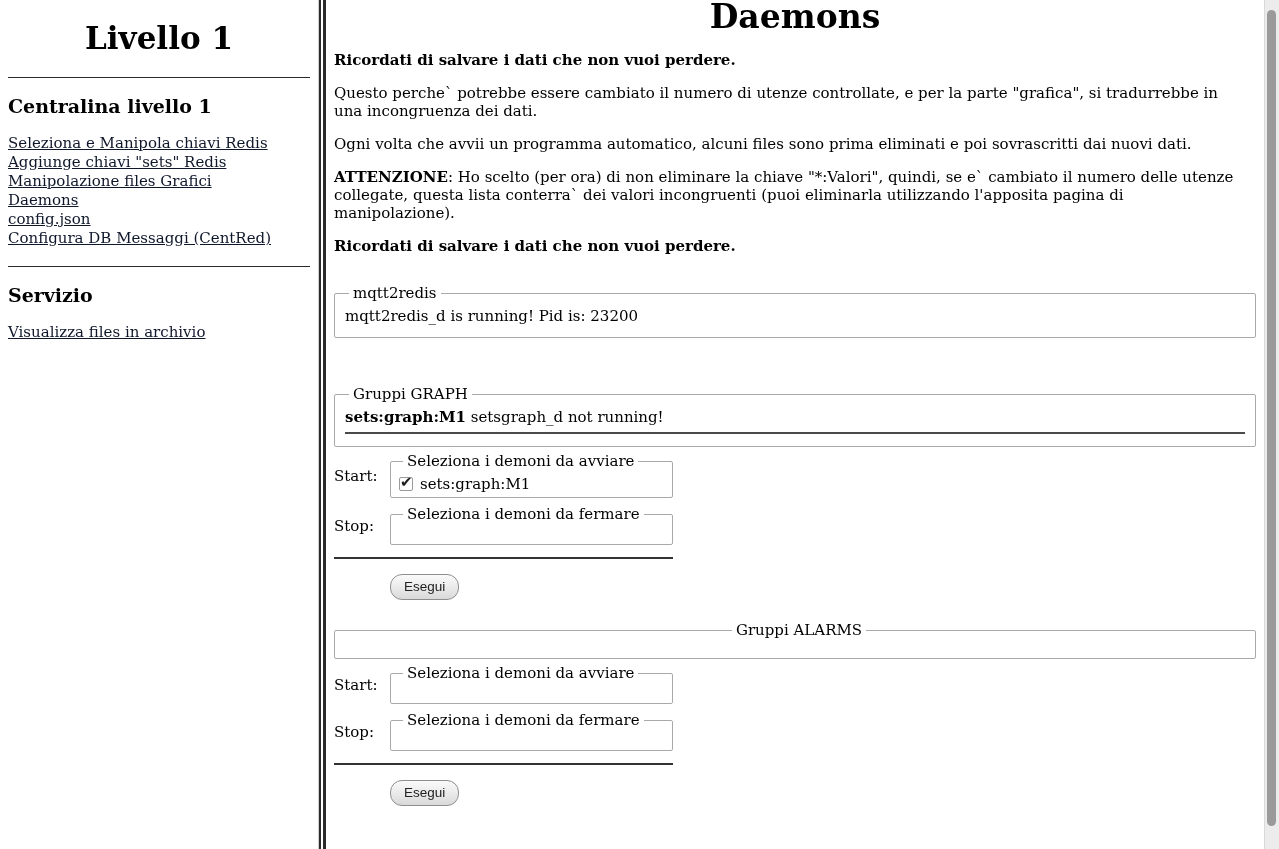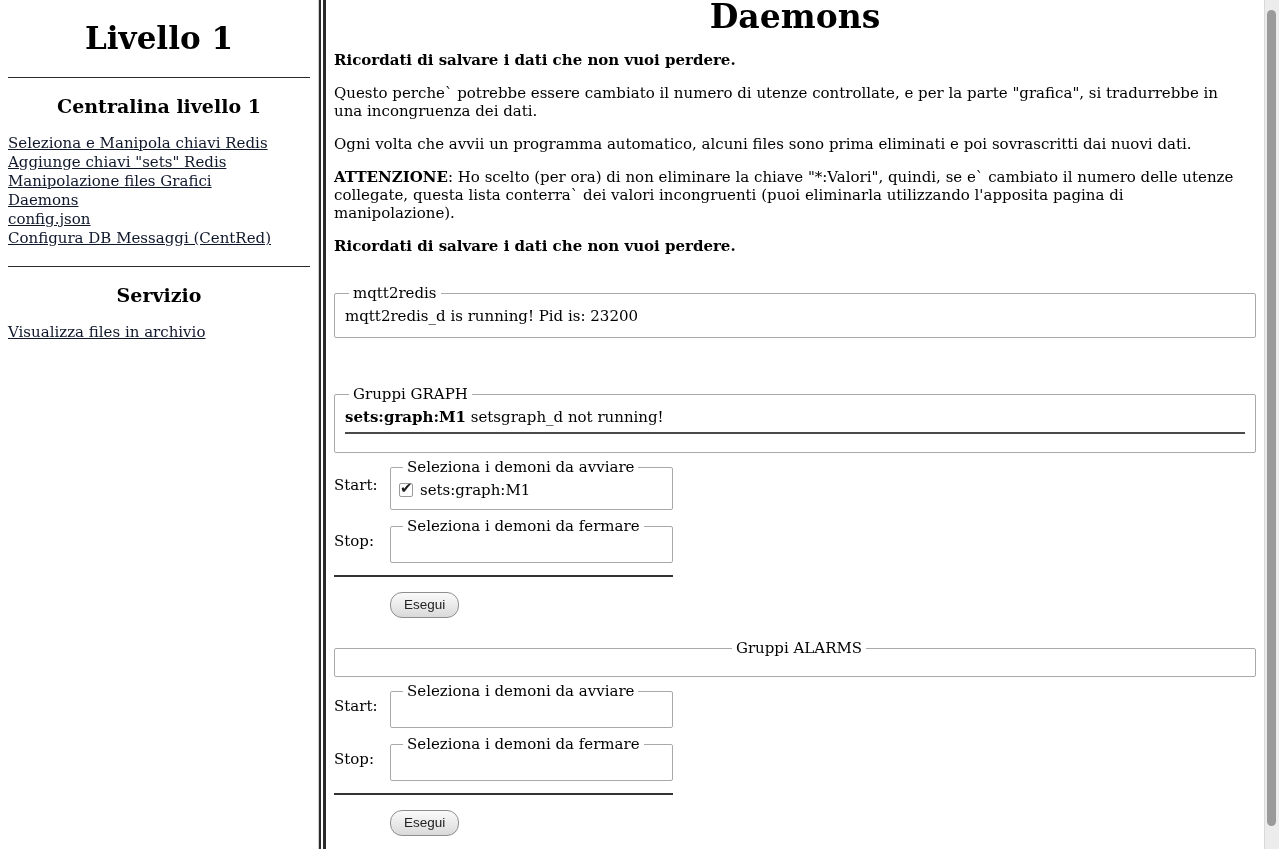--- a/index.html
+++ b/index.html
@@ -29,21 +29,21 @@
     margin: 12px 0 21px;
   }
   .side-rule {
     border: none;
     border-top: 1px solid #2b2b2b;
     margin: 10px 0;
   }
   .side-heading {
     font-size: 19px;
     font-weight: bold;
-    text-align: center;
+    text-align: left;
     margin: 17px 0;
   }
   .links { margin: 0 0 18px; }
   .links a {
     display: block;
     color: #0f172a;
     text-decoration: underline;
     font-size: 15px;
     line-height: 19px;
     cursor: pointer;
@@ -83,40 +83,40 @@
 
   fieldset {
     border: 1px solid #a9a9a9;
     border-radius: 2px;
     margin: 0;
     padding: 6px 10px 12px;
   }
   legend { padding: 0 4px; margin-left: 4px; line-height: 16px; }
 
   .fs-mqtt  { margin-top: 30px; }
-  .fs-graph { margin-top: 48px; padding-bottom: 18px; }
+  .fs-graph { margin-top: 48px; padding-bottom: 12px; }
   .graph-row { line-height: 18px; }
   .graph-hr {
     border: none;
     border-top: 2px solid #4a4a4a;
     margin: 6px 0 0;
   }
   .fs-alarms { margin-top: 22px; padding: 2px 10px; text-align: center; }
   .fs-alarms .empty-line { height: 16px; }
 
   .form-block { width: 339px; margin-top: 6px; }
   .row { display: flex; margin-bottom: 8px; }
   .row-label {
     width: 56px;
     flex: 0 0 56px;
     display: flex;
     align-items: center;
     line-height: 18px;
   }
-  .row fieldset { flex: 1 1 auto; padding: 4px 8px 10px; }
+  .row fieldset { flex: 1 1 auto; padding: 4px 8px 4px; }
   .row .empty-line { height: 14px; }
 
   .cb-row { display: flex; align-items: center; padding-top: 2px; }
   .checkbox {
     display: inline-block;
     width: 14px; height: 14px;
     border: 1px solid #9a9a9a;
     border-radius: 2px;
     background: #fff;
     position: relative;

